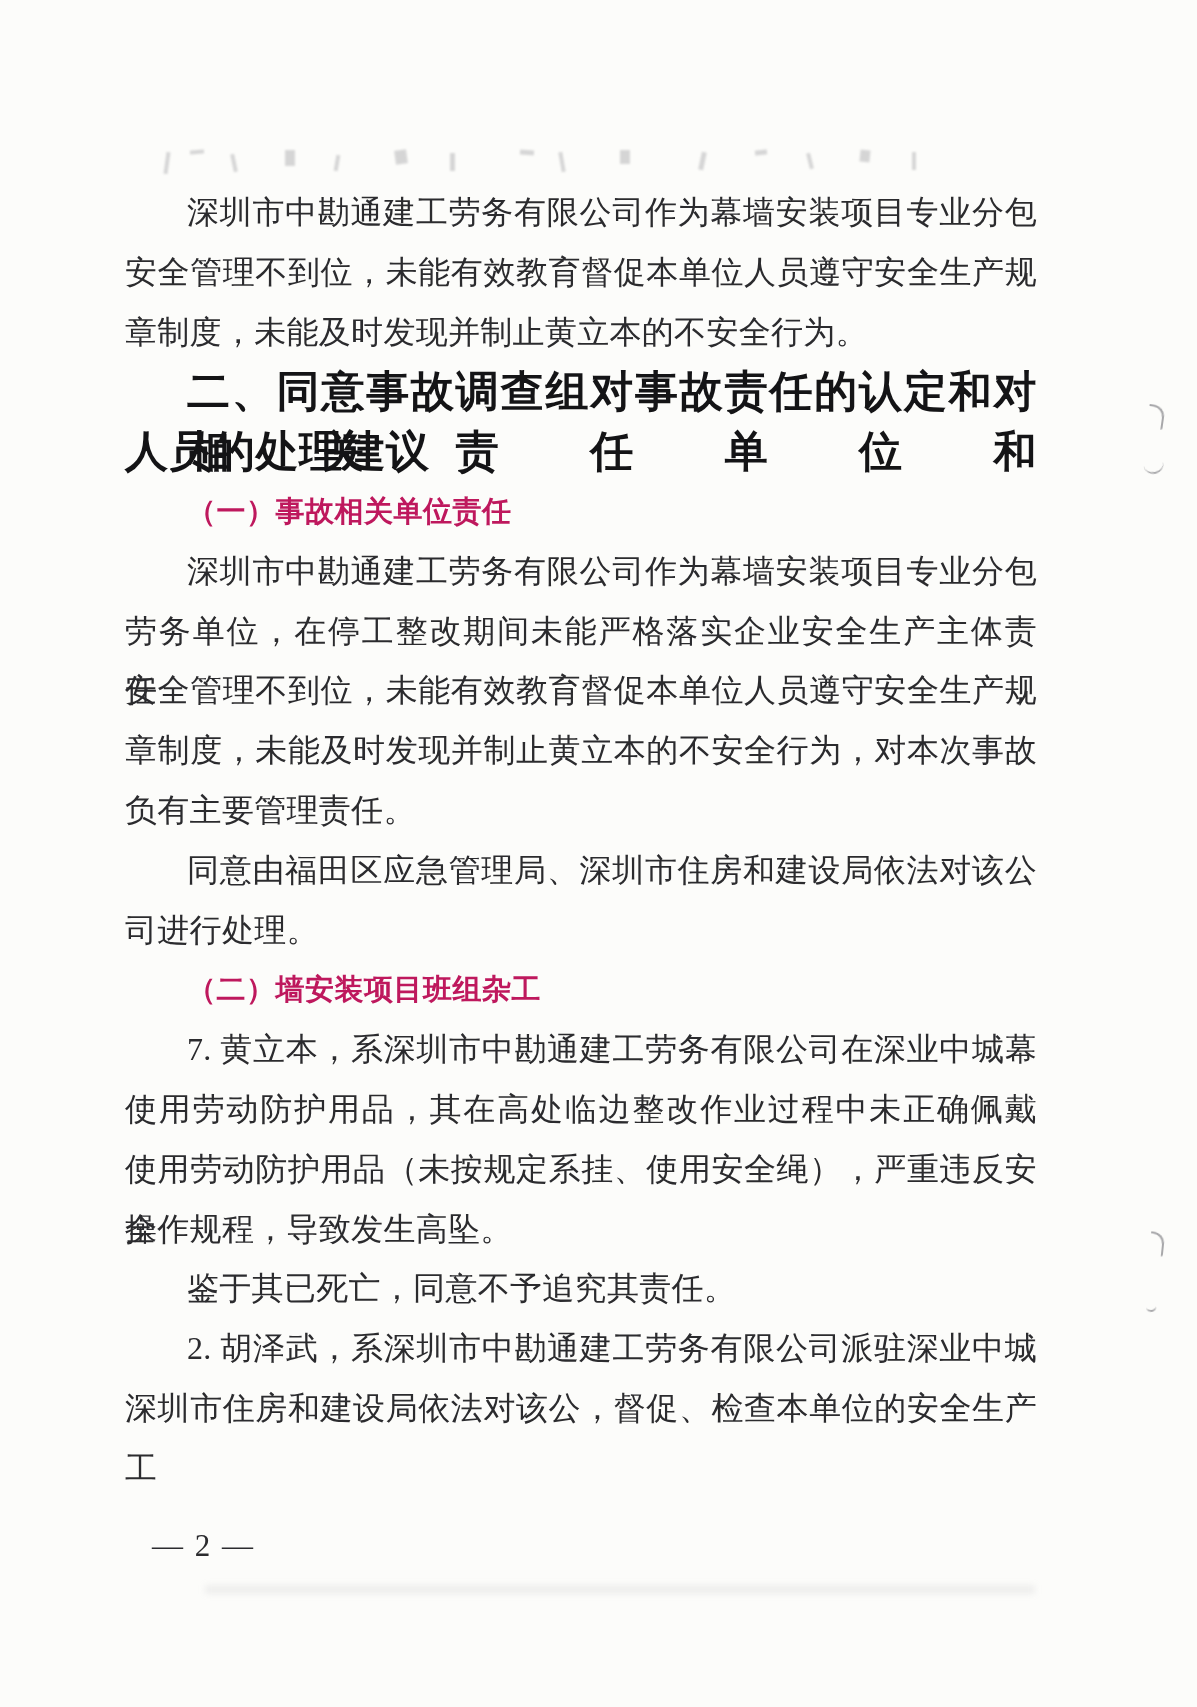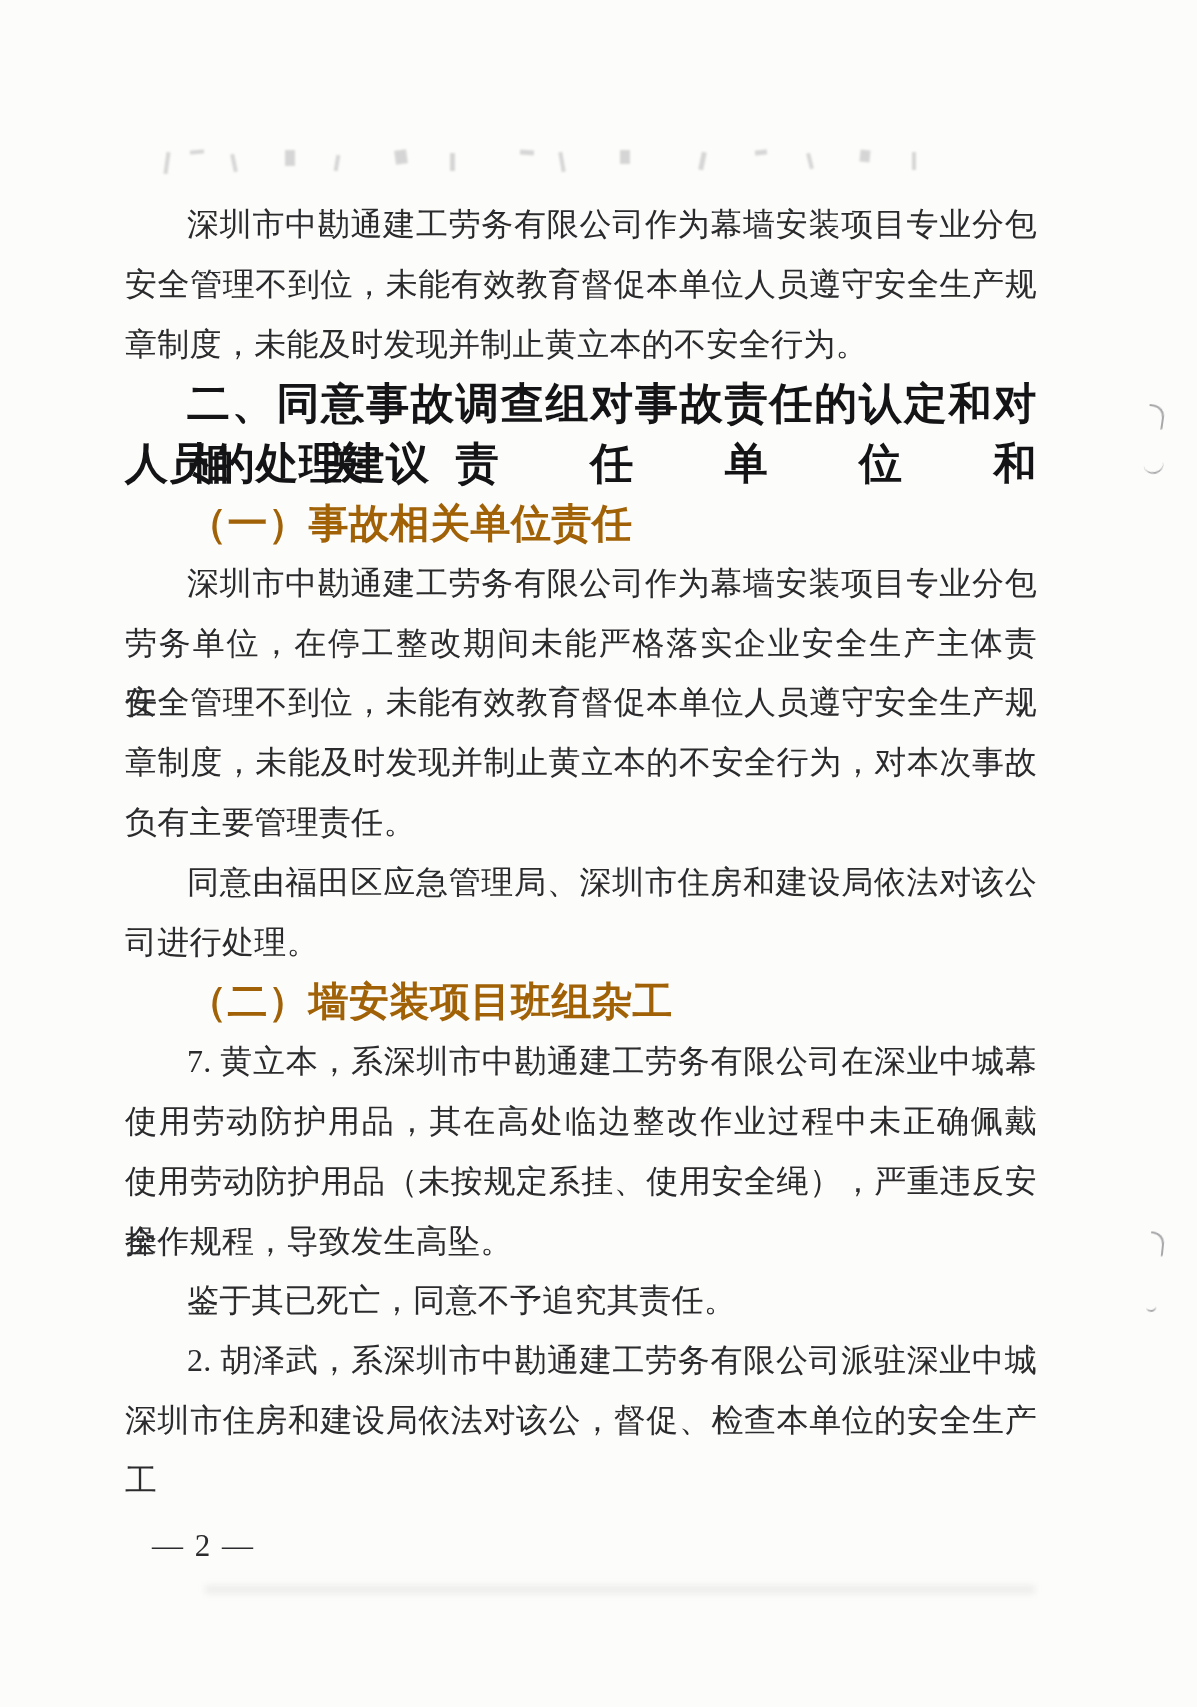--- a/index.html
+++ b/index.html
@@ -7,21 +7,21 @@
     position:relative;
     width:1197px;height:1707px;
     margin:0 auto;
     background:#fcfcfa;
     overflow:hidden;
     font-family:"Liberation Serif","DejaVu Serif",serif;
   }
   
   .textblock{
     position:absolute;
-    left:125px;top:195px;
+    left:125px;top:183px;
     width:912px;
   }
   .line{
     height:59.8px;
     display:block;
     line-height:59.8px;
     white-space:nowrap;
     color:#2b2b2e;
     box-sizing:border-box;
   }
@@ -33,23 +33,23 @@
   }
   .line.heading{
     font-family:"Liberation Sans","DejaVu Sans",sans-serif;
     font-size:43px;
     font-weight:900;
     color:#141416;
     letter-spacing:0.5px;
   }
   .line.subheading{
     font-family:"Liberation Serif","DejaVu Serif",serif;
-    font-size:40px;
+    font-size:29px;
     font-weight:700;
-    color:#a16207;
+    color:#be185d;
     letter-spacing:0.5px;
   }
   .line.indent{padding-left:62px;}
   
   .line.fill{
     white-space:normal;
     text-align:justify;
     text-align-last:justify;
     text-justify:inter-character;
   }

